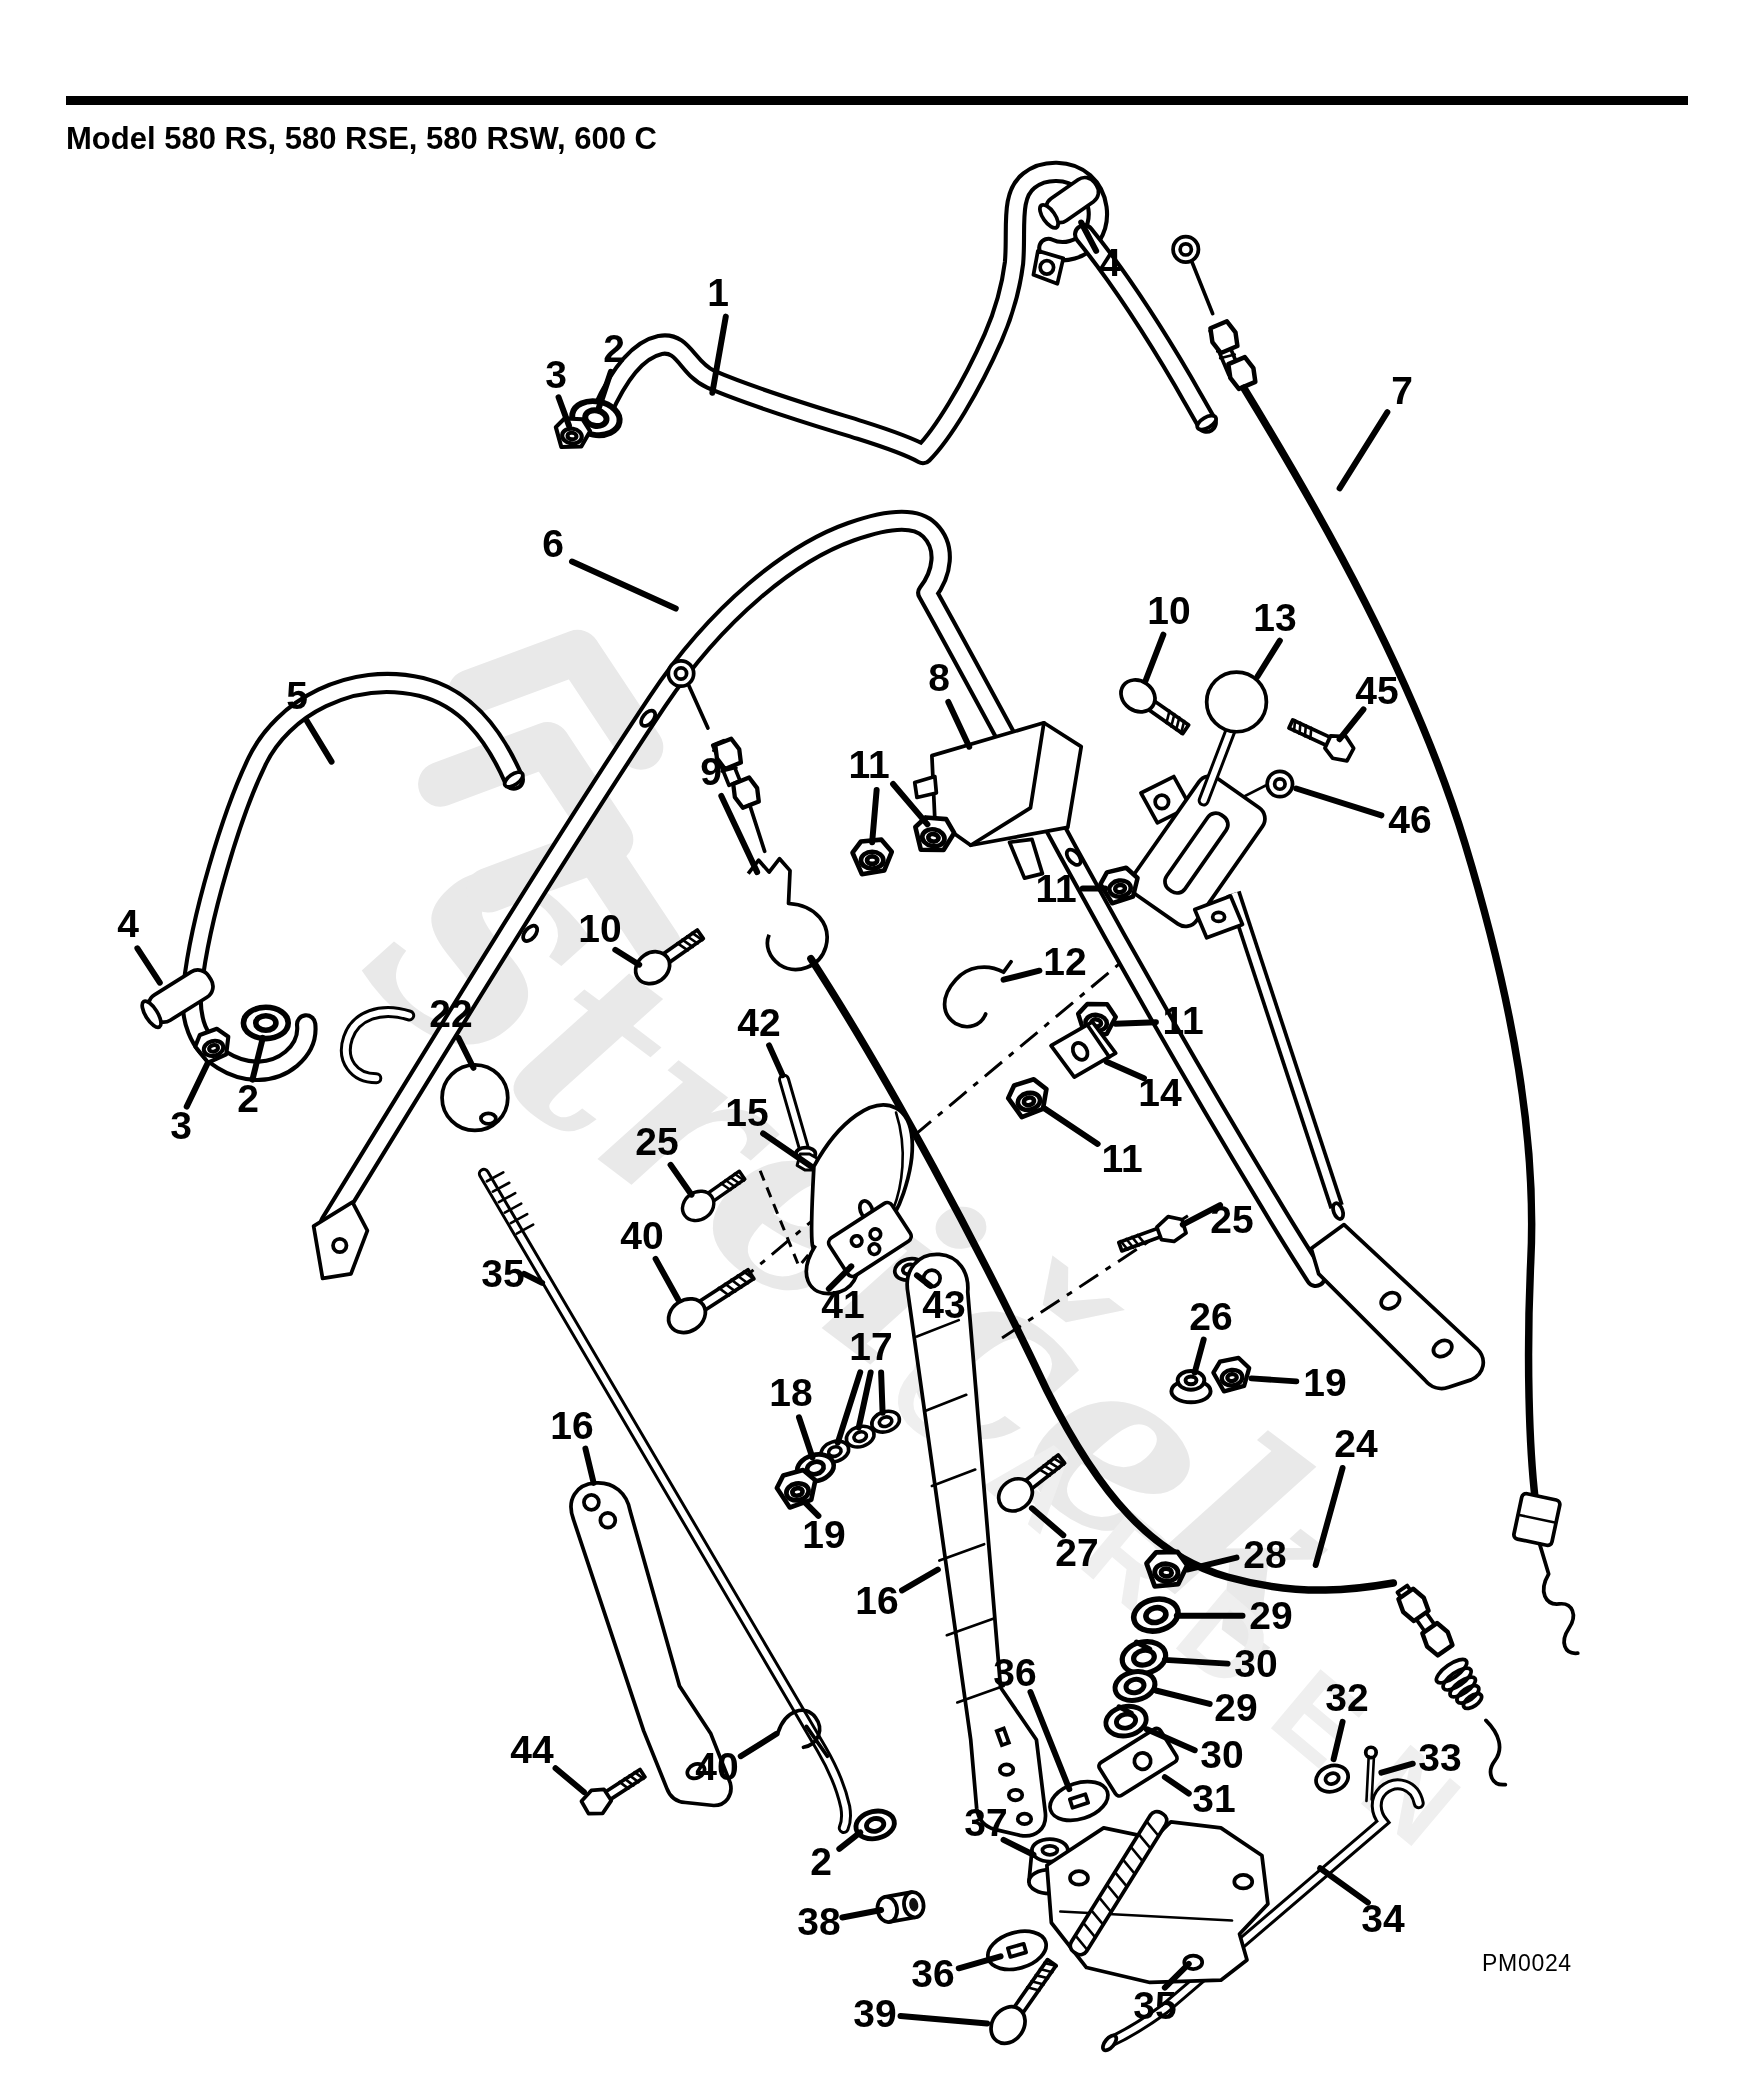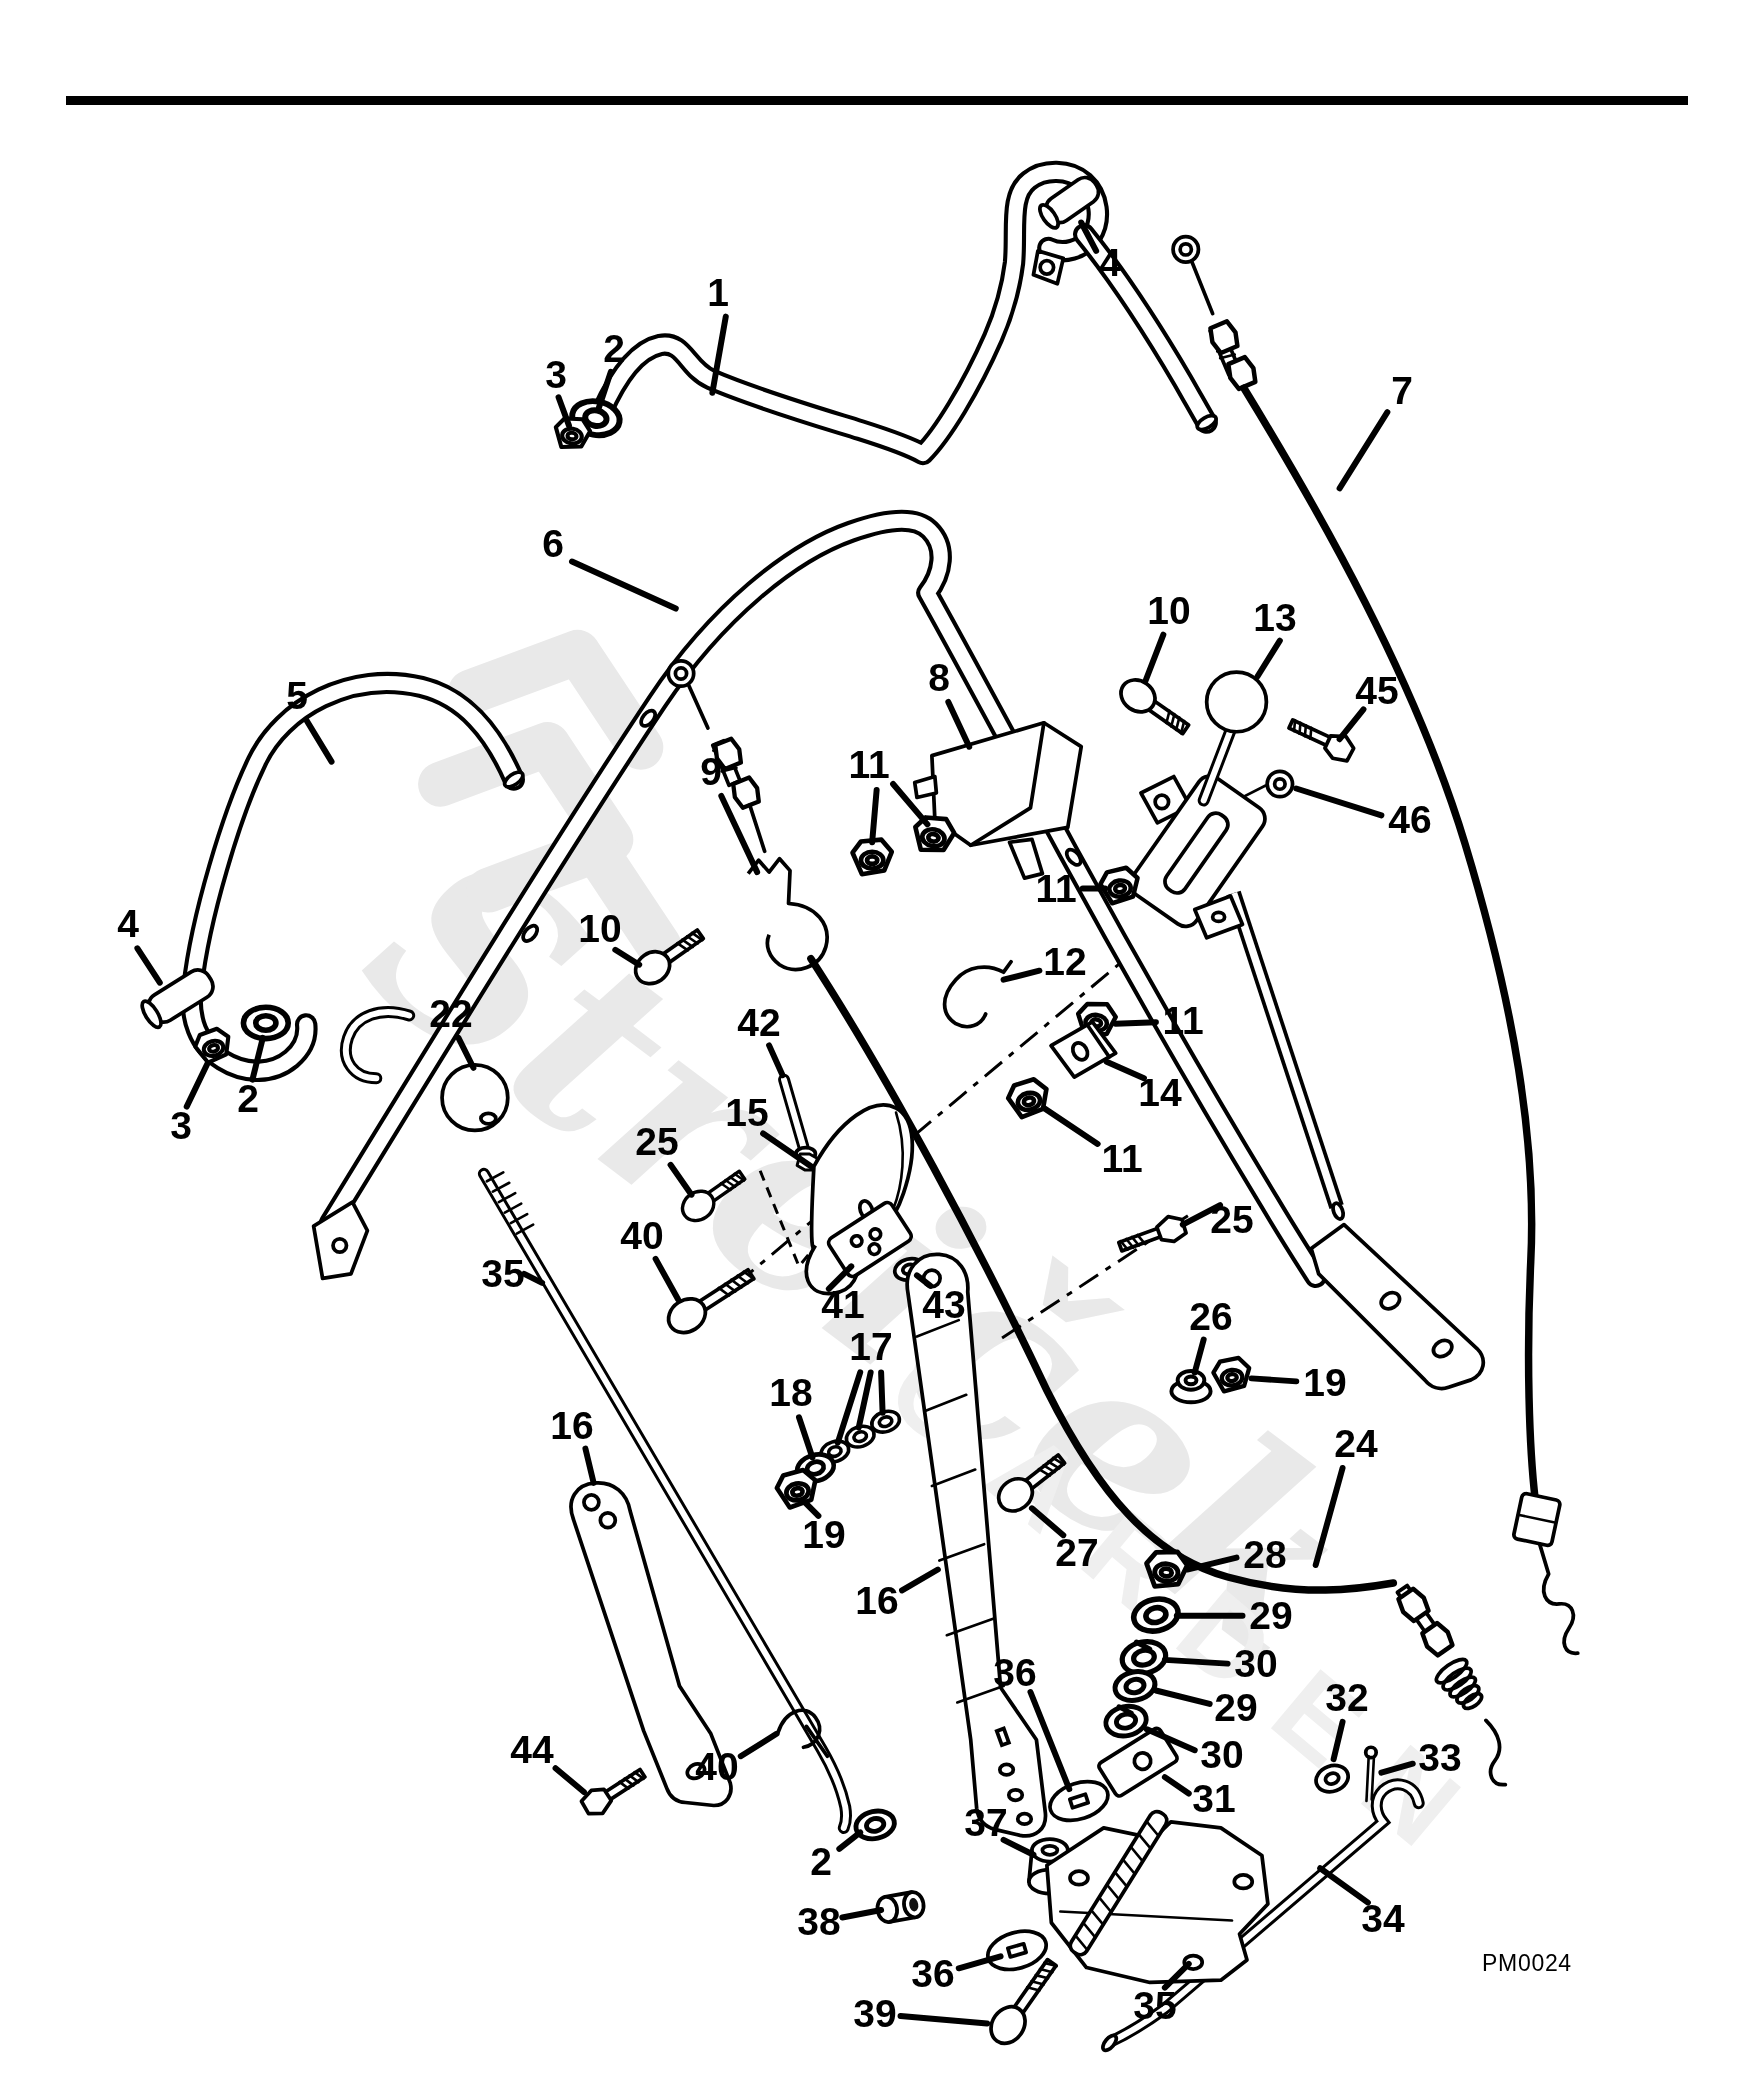--- a/index.html
+++ b/index.html
@@ -485,15 +485,16 @@
       <div class="callout" style="left: 821px; top: 1862px;">2</div>
       <div class="callout" style="left: 819px; top: 1922px;">38</div>
       <div class="callout" style="left: 933px; top: 1974px;">36</div>
       <div class="callout" style="left: 875px; top: 2014px;">39</div>
       <div class="callout" style="left: 1155px; top: 2006px;">35</div>
       <div class="callout" style="left: 532px; top: 1750px;">44</div>
       <div class="callout" style="left: 717px; top: 1767px;">40</div>
     </div>
 
   <div class="rule"></div>
+  <div class="model-line">Model 580 RS, 580 RSE, 580 RSW, 600 C</div>
   <div class="figure-code">PM0024</div>
 </div>
 
 
 </body></html>

